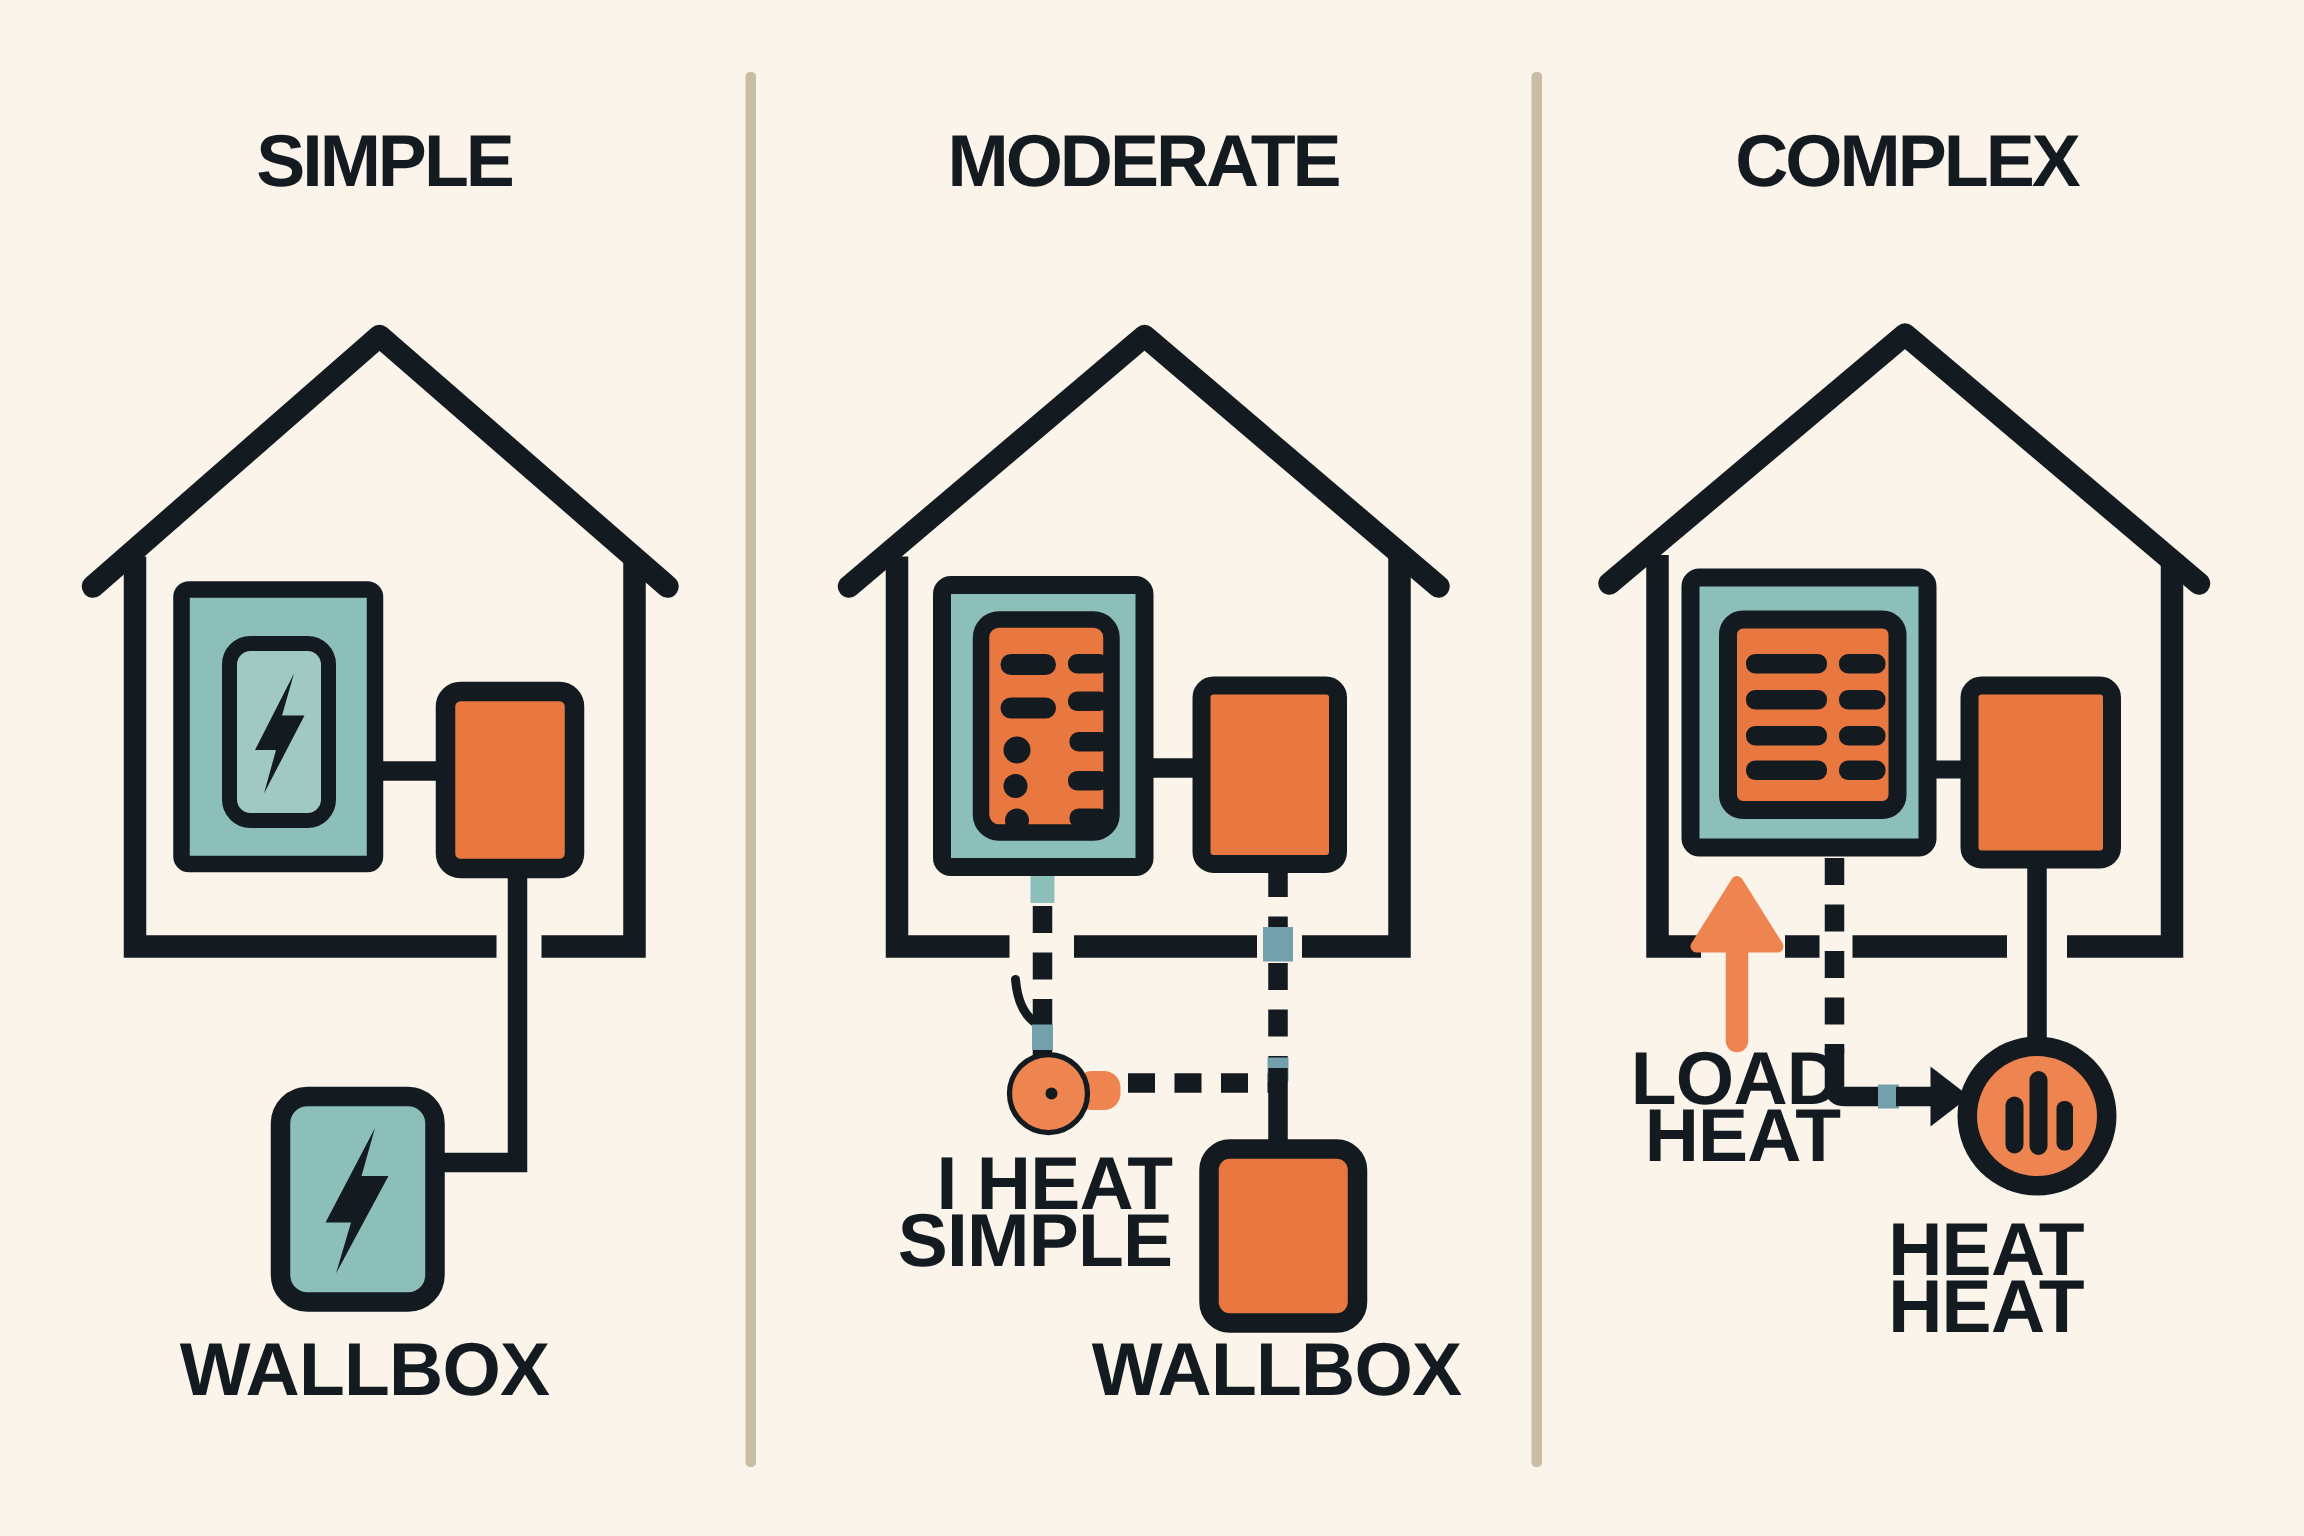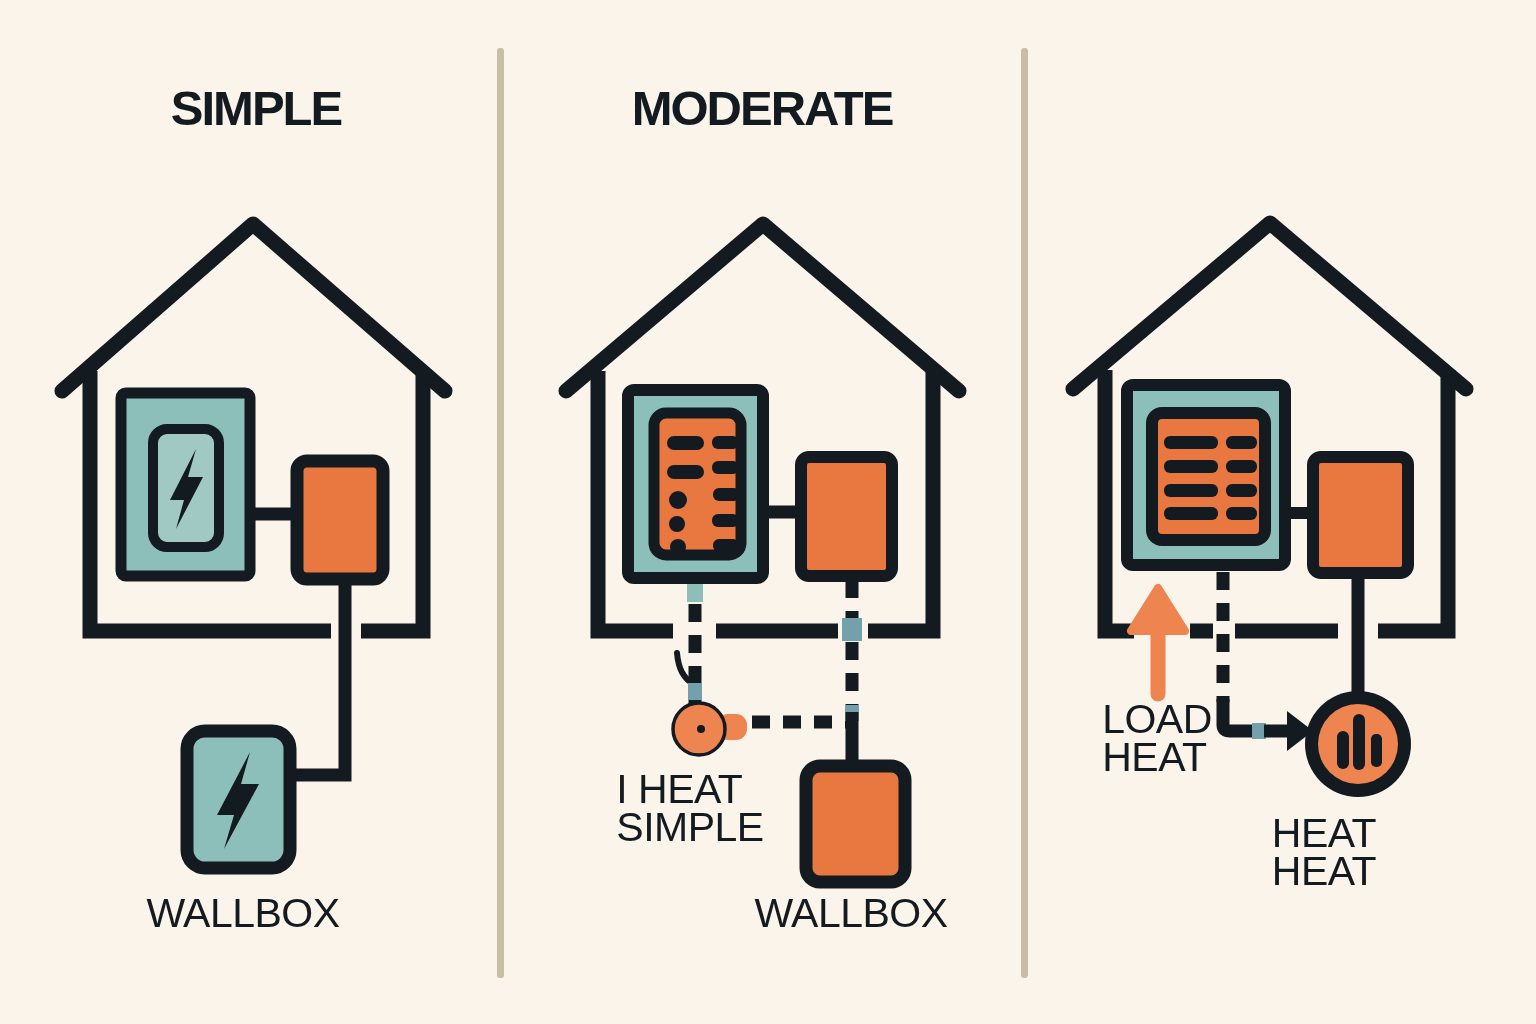--- a/index.html
+++ b/index.html
@@ -27,26 +27,26 @@
     font-size: 49px;
     font-weight: 700;
     letter-spacing: -2px;
     line-height: 66px;
     color: var(--ink);
     white-space: nowrap;
   }
   .label {
     position: absolute;
     transform: translateX(-50%);
-    font-size: 41px;
-    font-weight: 400;
+    font-size: 50px;
+    font-weight: 700;
     letter-spacing: -0.5px;
     line-height: 38px;
     color: var(--ink);
-    text-align: left;
+    text-align: right;
   }
   .label span { display: block; white-space: nowrap; }
   
   .s-ink   { stroke: var(--ink); fill: none; }
   .f-ink   { fill: var(--ink); }
   .f-teal  { fill: var(--teal); }
   .f-org2  { fill: var(--orange2); }
   .f-tick  { fill: var(--tick); }
   .f-teal-s  { fill: var(--teal);  stroke: var(--ink); }
   .f-teal2-s { fill: var(--teal2); stroke: var(--ink); }
@@ -140,20 +140,21 @@
         <rect x="1371" y="734" width="11" height="33" rx="5"></rect>
       </g>
     </g>
   </svg>
 
   <div class="divider" style="left:497px"></div>
   <div class="divider" style="left:1021px"></div>
 
   <div class="title" style="left:256px">SIMPLE</div>
   <div class="title" style="left:762px">MODERATE</div>
+  <div class="title" style="left:1271px">COMPLEX</div>
 
   <div class="label" style="left:243px; top:894px">
     <span>WALLBOX</span>
   </div>
 
   <div class="label" style="left:690px; top:770px">
     <span>I HEAT</span>
     <span>SIMPLE</span>
   </div>
 

